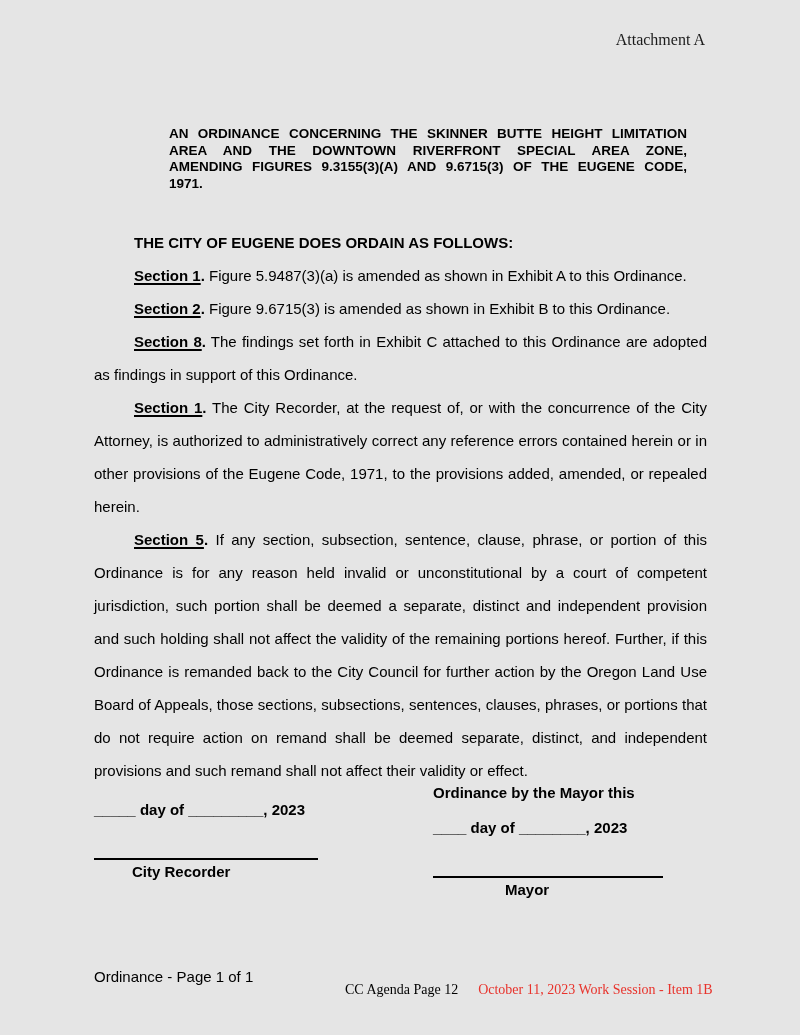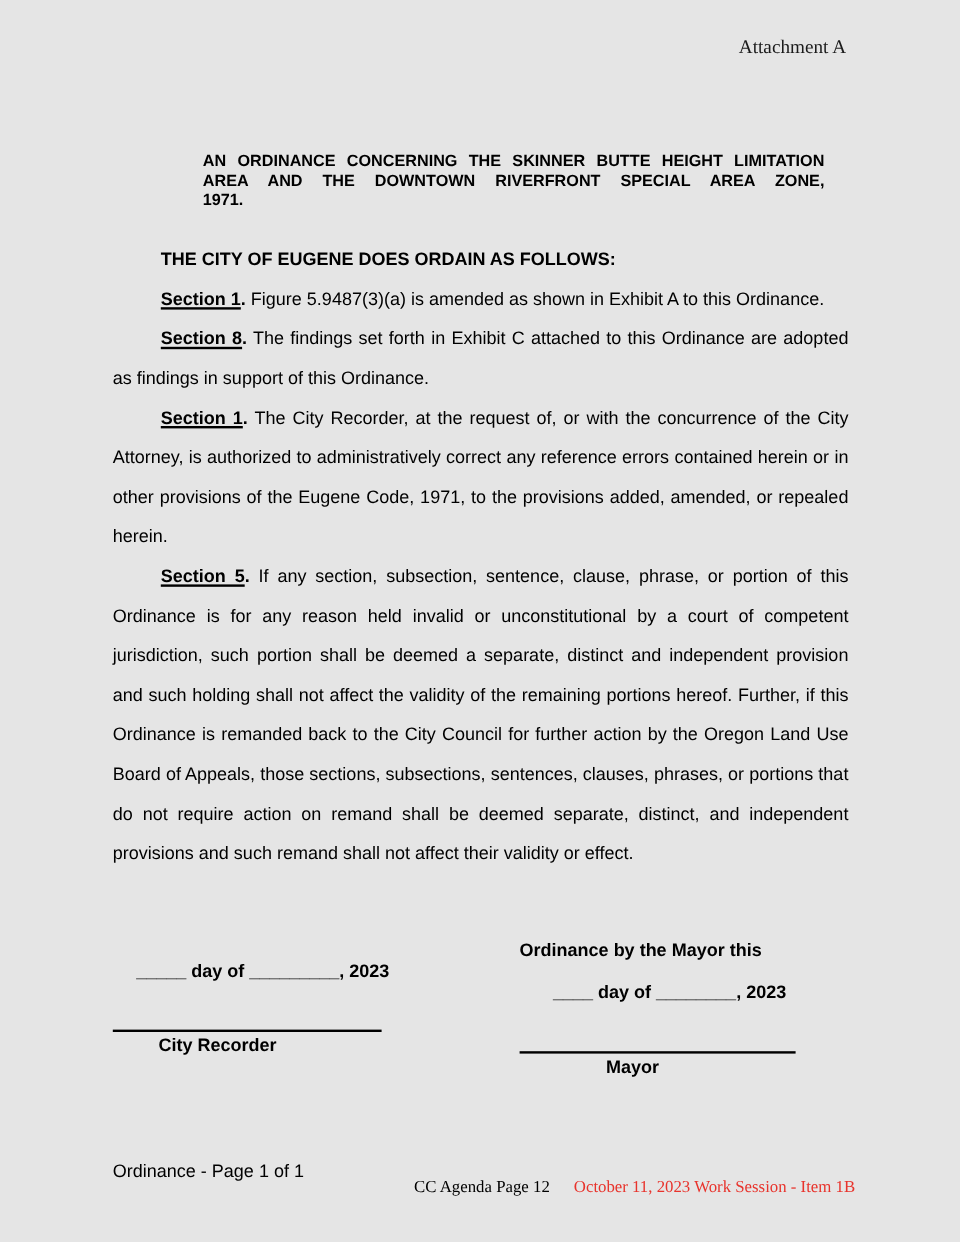--- a/index.html
+++ b/index.html
@@ -50,21 +50,21 @@
     font-weight: bold;
     font-size: 13.5px;
     line-height: 16.5px;
     margin-left: 27px;
   }
   .preamble .jline { text-align: justify; text-align-last: justify; }
   .preamble .jline-last { text-align: left; text-align-last: left; }
   
   .body-flow {
     position: absolute;
-    top: 200px;
+    top: 226px;
     left: 94px;
     width: 613px;
     font-size: 15px;
     line-height: 33px;
   }
   .ordain {
     font-weight: bold;
     text-indent: 40px;
   }
   p.sec {
@@ -81,21 +81,21 @@
   
   .sig-col {
     position: absolute;
     top: 784px;
     font-weight: bold;
     font-size: 15px;
     line-height: 18px;
   }
   .sig-col.left { left: 94px; width: 250px; }
   .sig-col.right { left: 433px; width: 250px; }
-  .sig-date { margin-top: 17px; text-align: center; }
+  .sig-date { margin-top: 17px; }
   .sig-line {
     border-bottom: 2px solid #000;
     margin-top: 39px;
   }
   .sig-col.left .sig-line { width: 224px; }
   .sig-col.right .sig-line { width: 230px; }
   .sig-role { margin-top: 3px; }
   .sig-col.left .sig-role { padding-left: 38px; }
   .sig-col.right .sig-role { padding-left: 72px; }
   
@@ -122,28 +122,30 @@
 <body>
 
 <div class="page">
 
   <div class="attachment">Attachment A</div>
 
 
   <div class="preamble">
     <div class="jline">AN ORDINANCE CONCERNING THE SKINNER BUTTE HEIGHT LIMITATION</div>
     <div class="jline">AREA AND THE DOWNTOWN RIVERFRONT SPECIAL AREA ZONE,</div>
+    <div class="jline">AMENDING FIGURES 9.3155(3)(A) AND 9.6715(3) OF THE EUGENE CODE,</div>
     <div class="jline-last">1971.</div>
   </div>
 
   <div class="body-flow">
     <p class="ordain">THE CITY OF EUGENE DOES ORDAIN AS FOLLOWS:</p>
 
     <p class="sec"><span class="sec-label">Section 1</span><span class="sec-dot">.</span> <span>Figure 5.9487(3)(a) is amended as shown in Exhibit A to this Ordinance.</span></p>
 
+    <p class="sec"><span class="sec-label">Section 2</span><span class="sec-dot">.</span> <span>Figure 9.6715(3) is amended as shown in Exhibit B to this Ordinance.</span></p>
 
     <p class="sec"><span class="sec-label">Section 8</span><span class="sec-dot">.</span> <span>The findings set forth in Exhibit C attached to this Ordinance are adopted as findings in support of this Ordinance.</span></p>
 
     <p class="sec"><span class="sec-label">Section 1</span><span class="sec-dot">.</span> <span>The City Recorder, at the request of, or with the concurrence of the City Attorney, is authorized to administratively correct any reference errors contained herein or in other provisions of the Eugene Code, 1971, to the provisions added, amended, or repealed herein.</span></p>
 
     <p class="sec"><span class="sec-label">Section 5</span><span class="sec-dot">.</span> <span>If any section, subsection, sentence, clause, phrase, or portion of this Ordinance is for any reason held invalid or unconstitutional by a court of competent jurisdiction, such portion shall be deemed a separate, distinct and independent provision and such holding shall not affect the validity of the remaining portions hereof. Further, if this Ordinance is remanded back to the City Council for further action by the Oregon Land Use Board of Appeals, those sections, subsections, sentences, clauses, phrases, or portions that do not require action on remand shall be deemed separate, distinct, and independent provisions and such remand shall not affect their validity or effect.</span></p>
   </div>
 
   <div class="sig-col left">
     <div class="sig-date">_____ day of _________, 2023</div>

